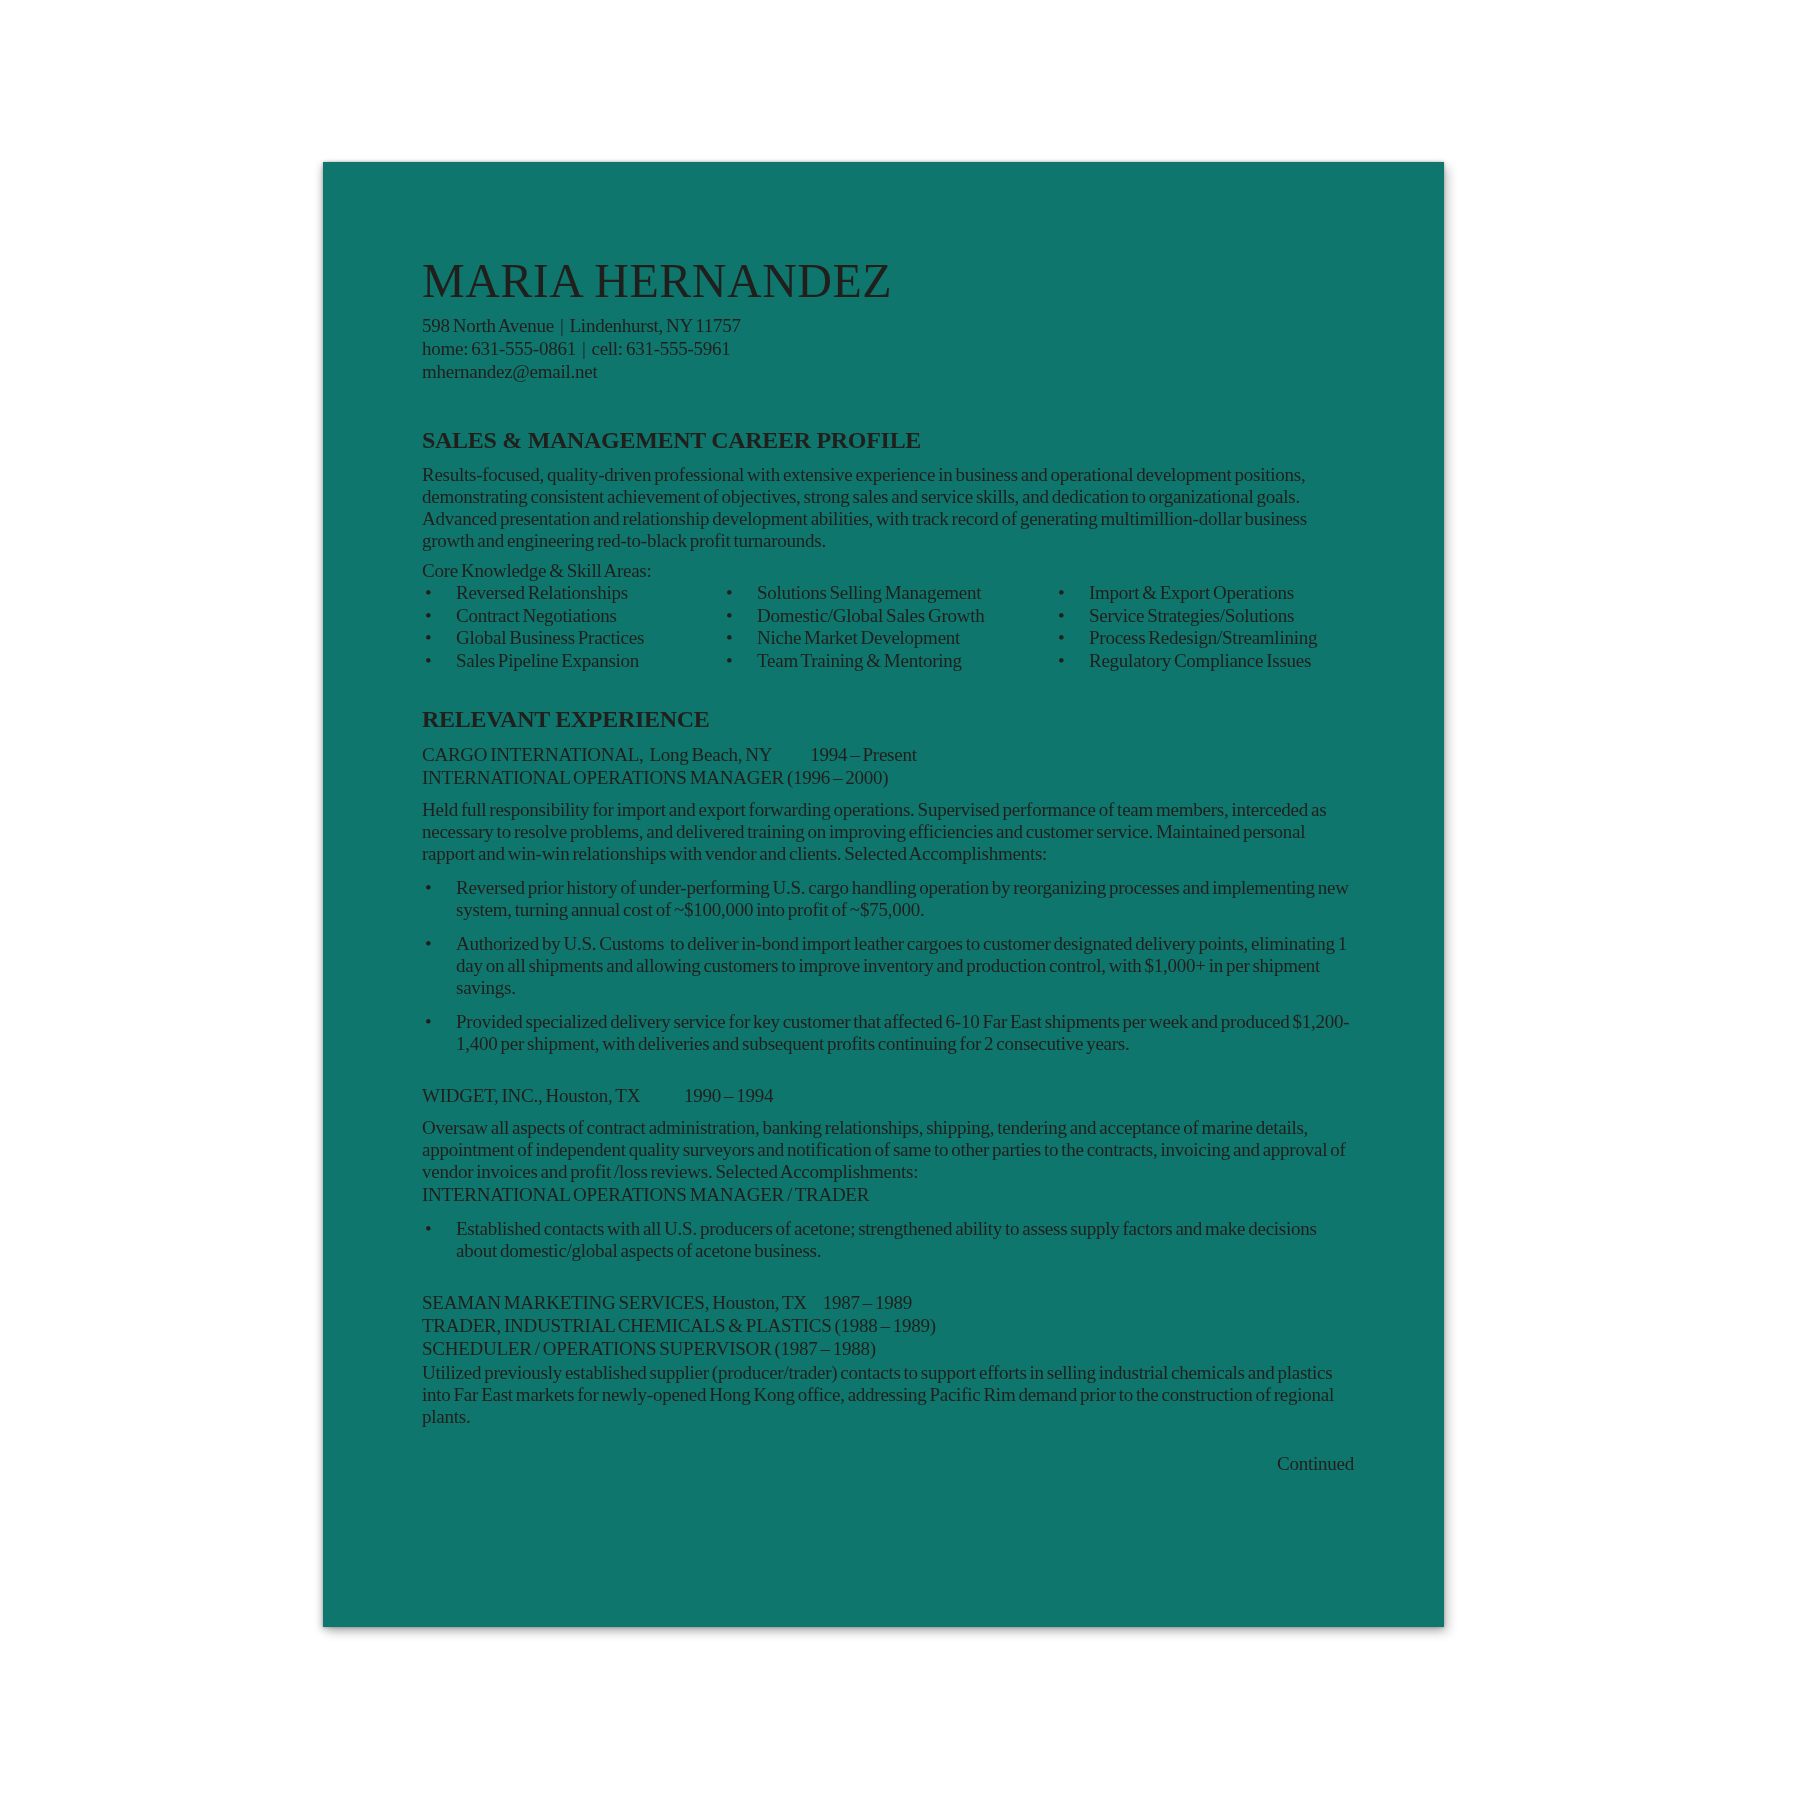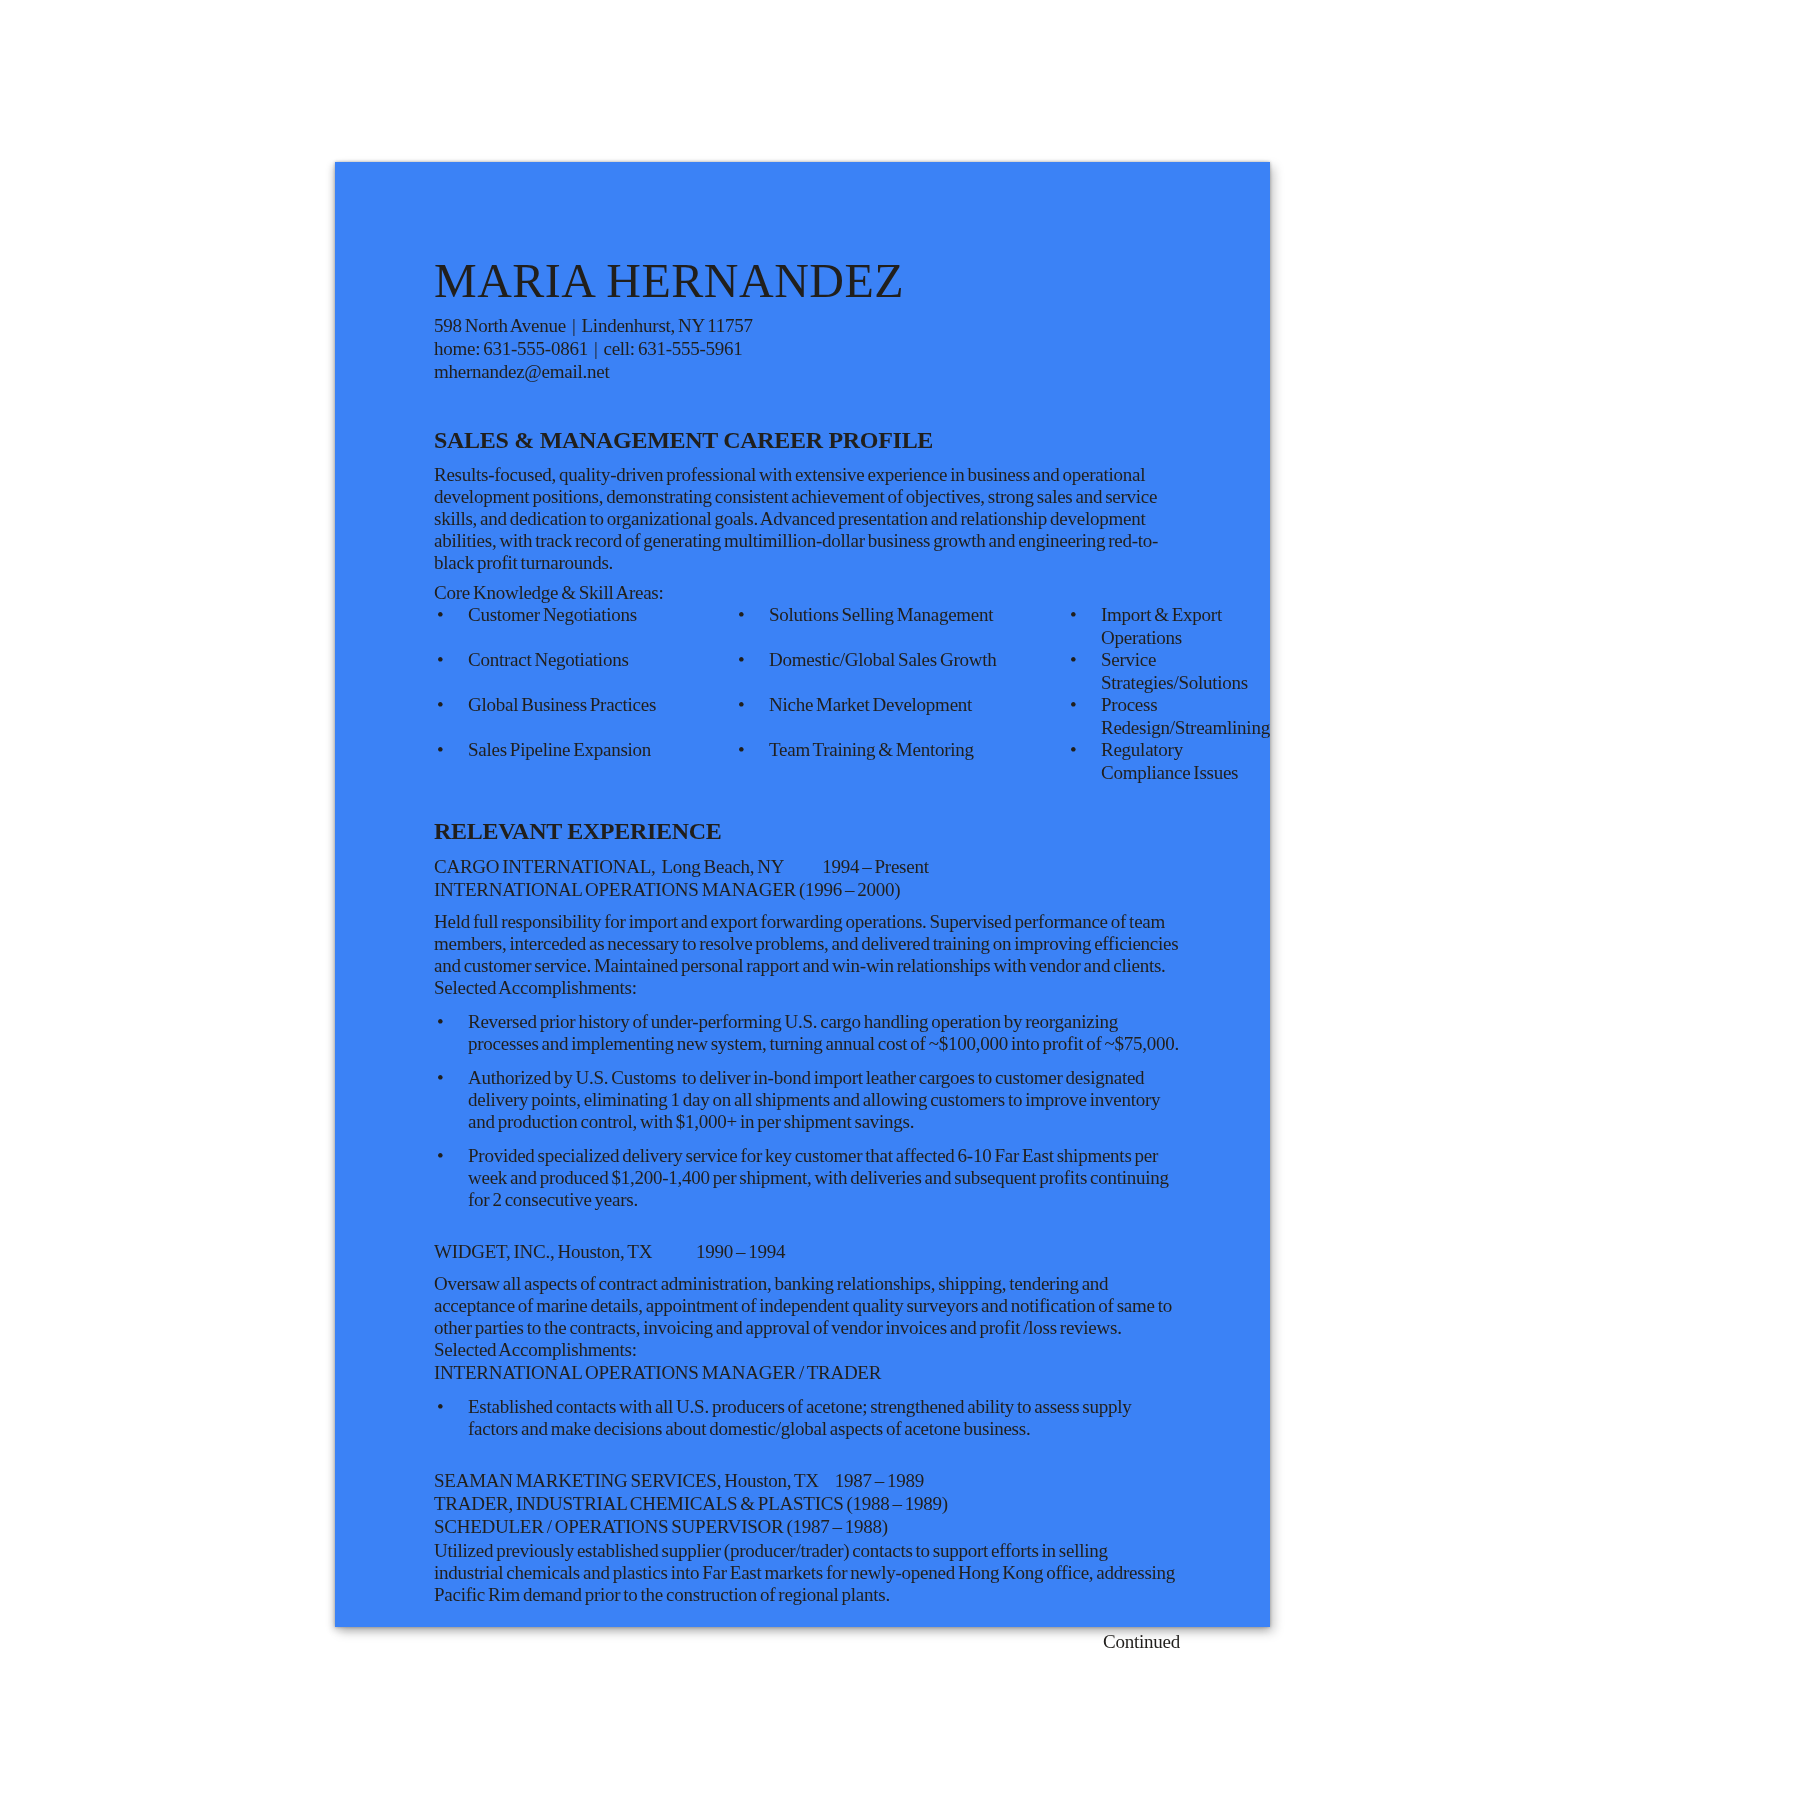--- a/index.html
+++ b/index.html
@@ -12,27 +12,27 @@
   }
   .canvas {
     position: relative;
     width: 1800px;
     height: 1800px;
     background: #ffffff;
     overflow: hidden;
   }
   .paper {
     position: absolute;
-    left: 335px;
+    left: 323px;
     top: 162px;
-    width: 935px;
+    width: 1121px;
     height: 1465px;
     box-sizing: border-box;
     padding: 0 90px 0 99px;
-    background: #3b82f6;
+    background: #0f766e;
     color: #211F1C;
     box-shadow: 0 0 3px rgba(0,0,0,.28), 4px 5px 10px rgba(0,0,0,.22), -3px 3px 7px rgba(0,0,0,.14);
   }
   .txt {
     font-size: 19px;
     line-height: 22px;
     letter-spacing: -0.25px;
     word-spacing: -1.5px;
     white-space: pre-wrap;
   }
@@ -105,21 +105,21 @@
       <div class="txt contact-line">598 North Avenue  |  Lindenhurst, NY 11757</div>
       <div class="txt contact-line">home: 631-555-0861  |  cell: 631-555-5961</div>
       <div class="txt contact-line">mhernandez@email.net</div>
     </div>
 
     <h2 class="section-heading heading-profile">SALES &amp; MANAGEMENT CAREER PROFILE</h2>
     <div class="txt summary">Results-focused, quality-driven professional with extensive experience in business and operational development positions, demonstrating consistent achievement of objectives, strong sales and service skills, and dedication to organizational goals. Advanced presentation and relationship development abilities, with track record of generating multimillion-dollar business growth and engineering red-to-black profit turnarounds.</div>
     <div class="txt skills-label">Core Knowledge &amp; Skill Areas:</div>
 
     <div class="skills-grid">
-      <div class="txt skill-item">Customer Negotiations</div>
+      <div class="txt skill-item">Reversed Relationships</div>
       <div class="txt skill-item">Solutions Selling Management</div>
       <div class="txt skill-item">Import &amp; Export Operations</div>
       <div class="txt skill-item">Contract Negotiations</div>
       <div class="txt skill-item">Domestic/Global Sales Growth</div>
       <div class="txt skill-item">Service Strategies/Solutions</div>
       <div class="txt skill-item">Global Business Practices</div>
       <div class="txt skill-item">Niche Market Development</div>
       <div class="txt skill-item">Process Redesign/Streamlining</div>
       <div class="txt skill-item">Sales Pipeline Expansion</div>
       <div class="txt skill-item">Team Training &amp; Mentoring</div>

